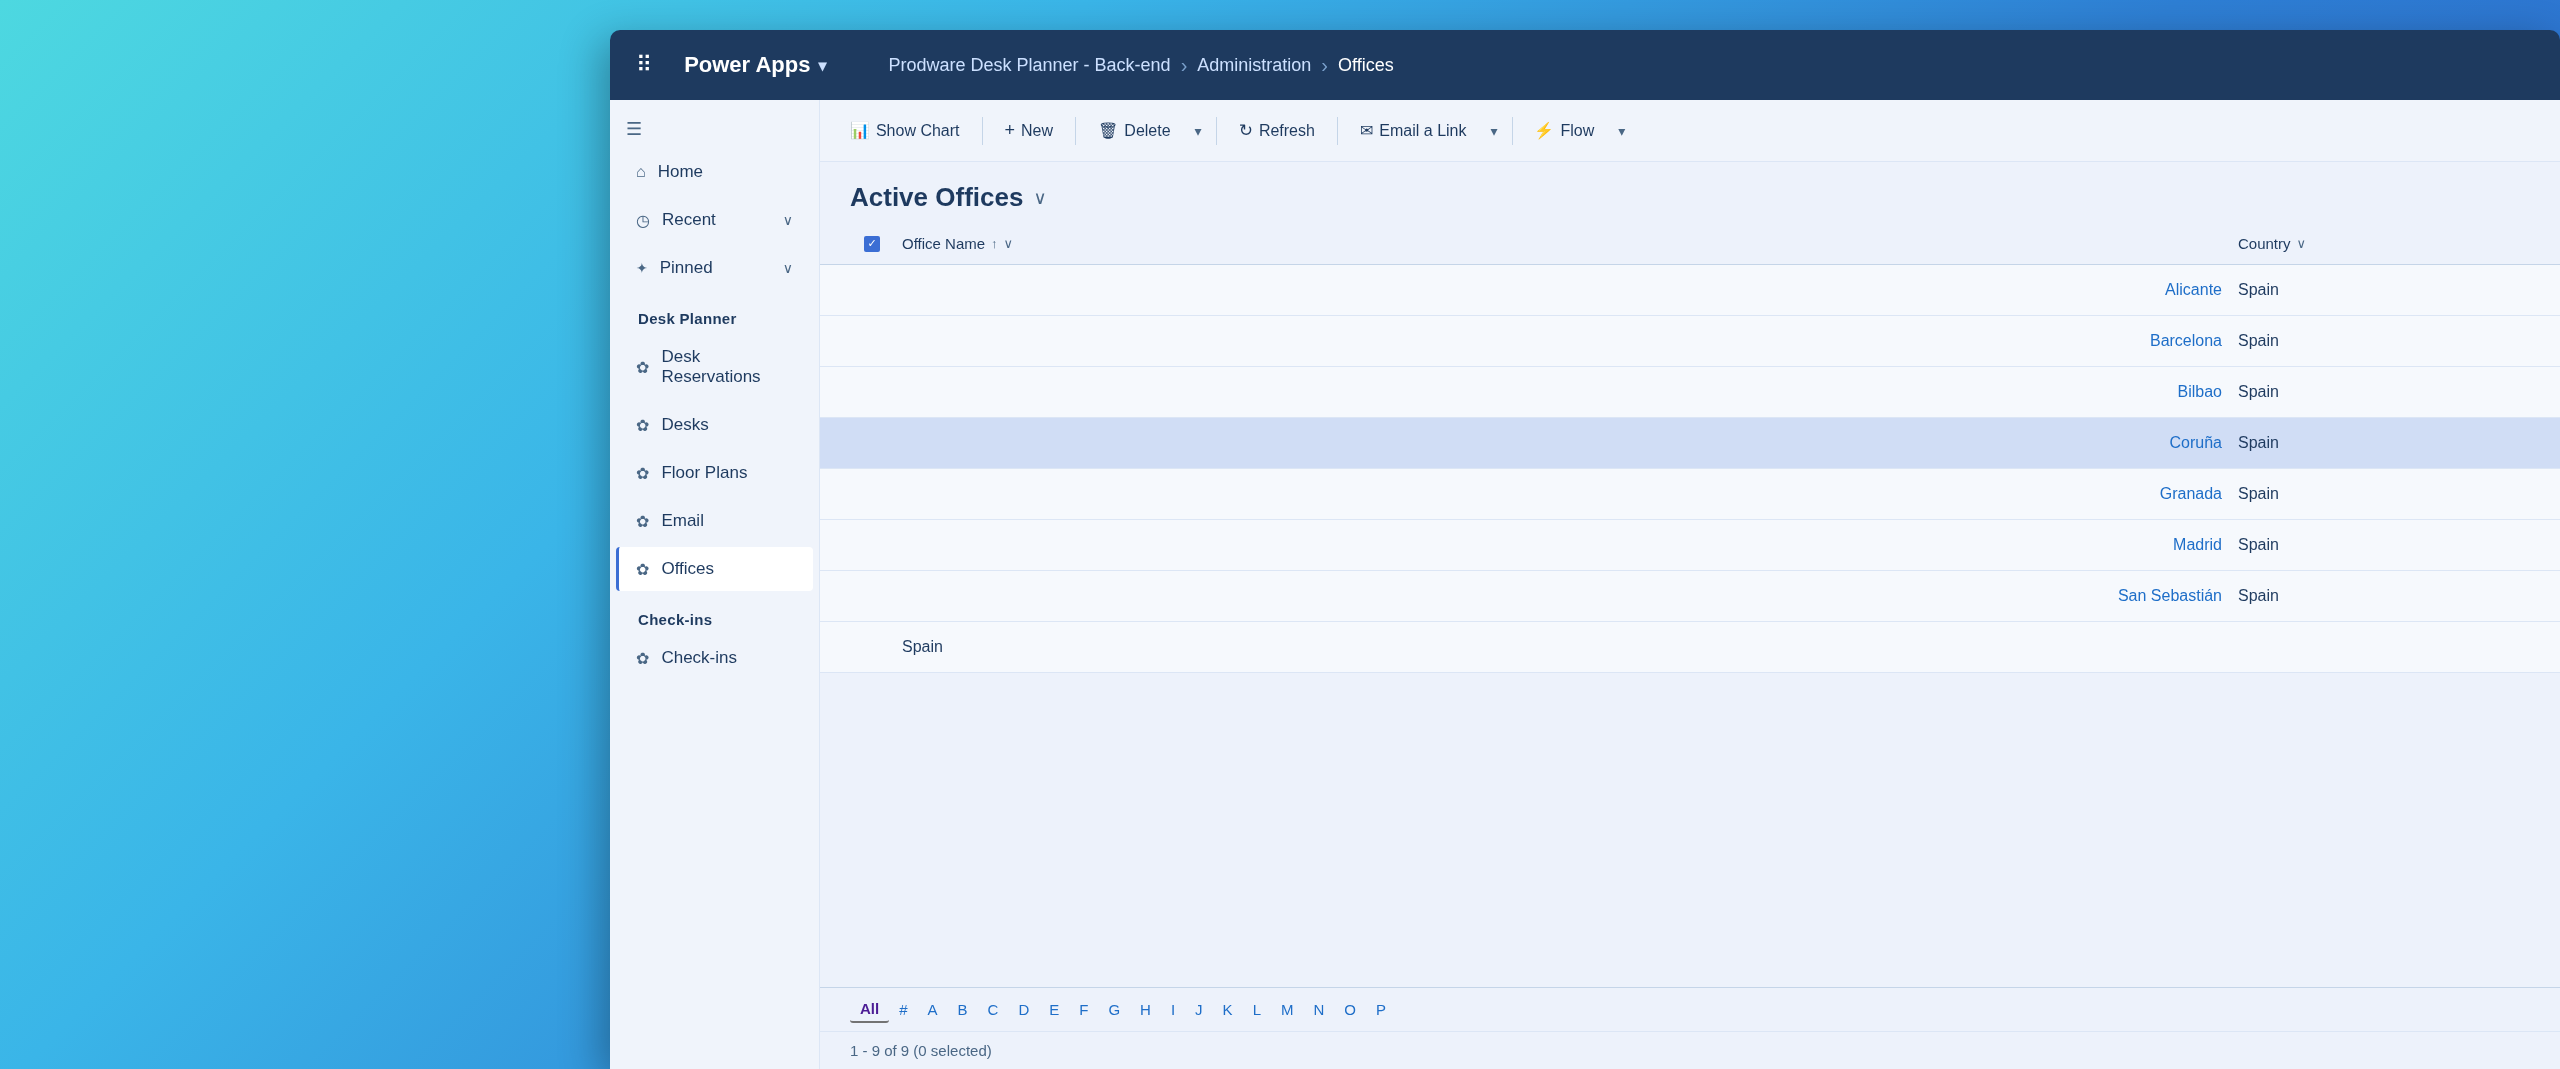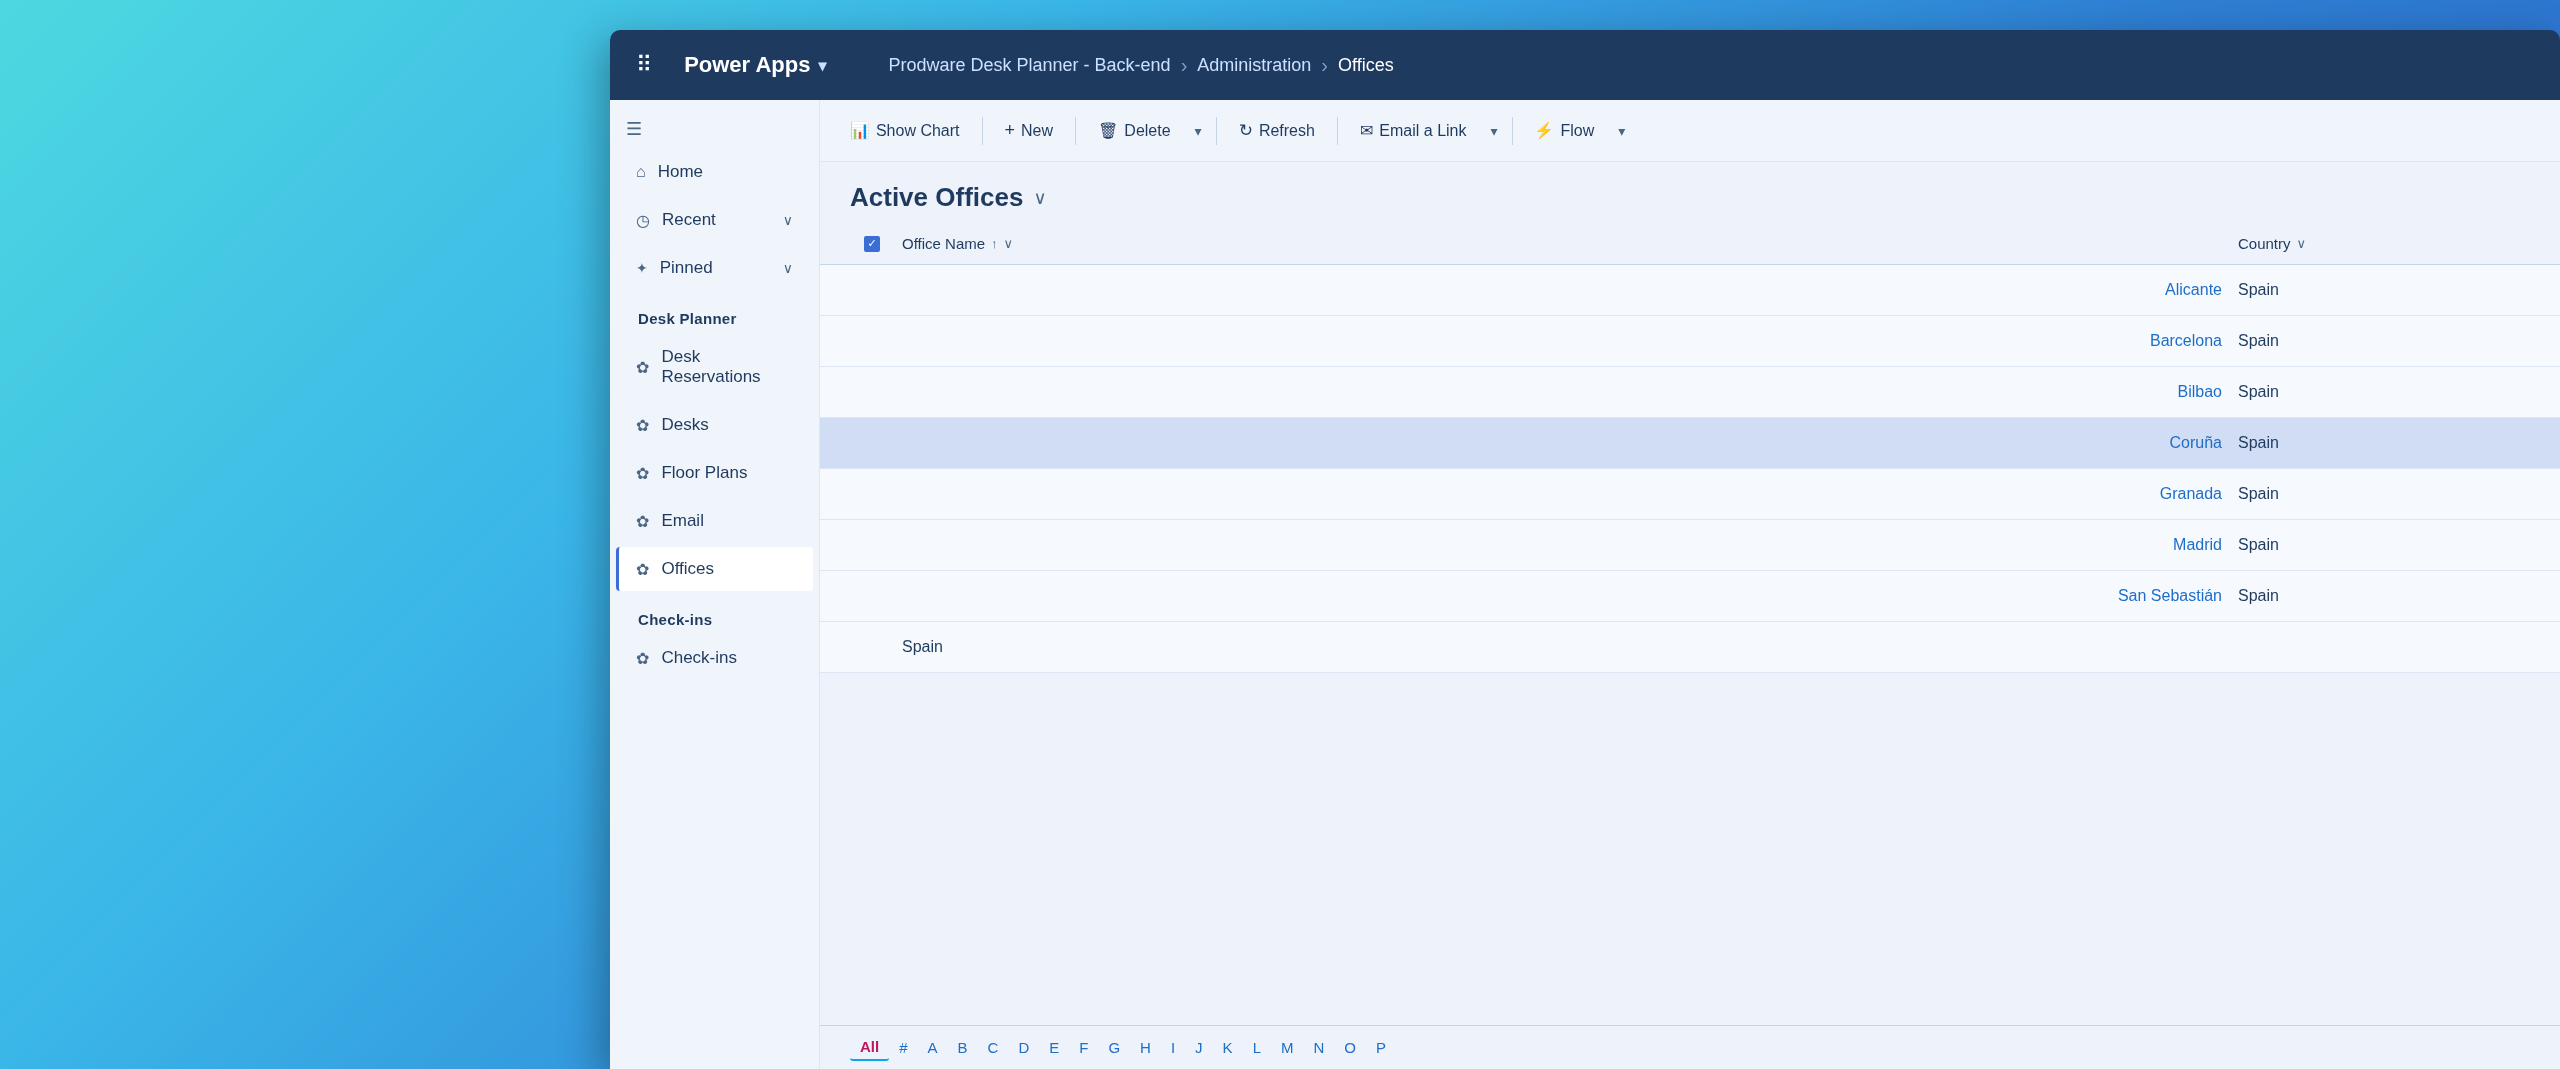--- a/index.html
+++ b/index.html
@@ -291,23 +291,23 @@
     .alpha-btn {
       padding: 4px 10px;
       font-size: 15px;
       color: #1e6ec8;
       background: none;
       border: none;
       cursor: pointer;
       border-radius: 3px;
     }
     .alpha-btn.active {
-      color: #be185d;
+      color: #4c1d95;
       font-weight: 600;
-      border-bottom: 2px solid #0ea5e9;
+      border-bottom: 2px solid #737373;
     }
 
     
     .status-bar {
       padding: 10px 30px;
       font-size: 15px;
       color: #4a6785;
       background: #edf2fb;
       border-top: 1px solid #dce6f5;
     }
@@ -514,18 +514,21 @@
             <button class="alpha-btn">I</button>
             <button class="alpha-btn">J</button>
             <button class="alpha-btn">K</button>
             <button class="alpha-btn">L</button>
             <button class="alpha-btn">M</button>
             <button class="alpha-btn">N</button>
             <button class="alpha-btn">O</button>
             <button class="alpha-btn">P</button>
           </div>
 
+          <div class="status-bar">
+            <span>1 - 9 of 9 (0 selected)</span>
+          </div>
 
         </div>
       </div>
     </div>
   </div>
 </div>
 
 </body></html>

